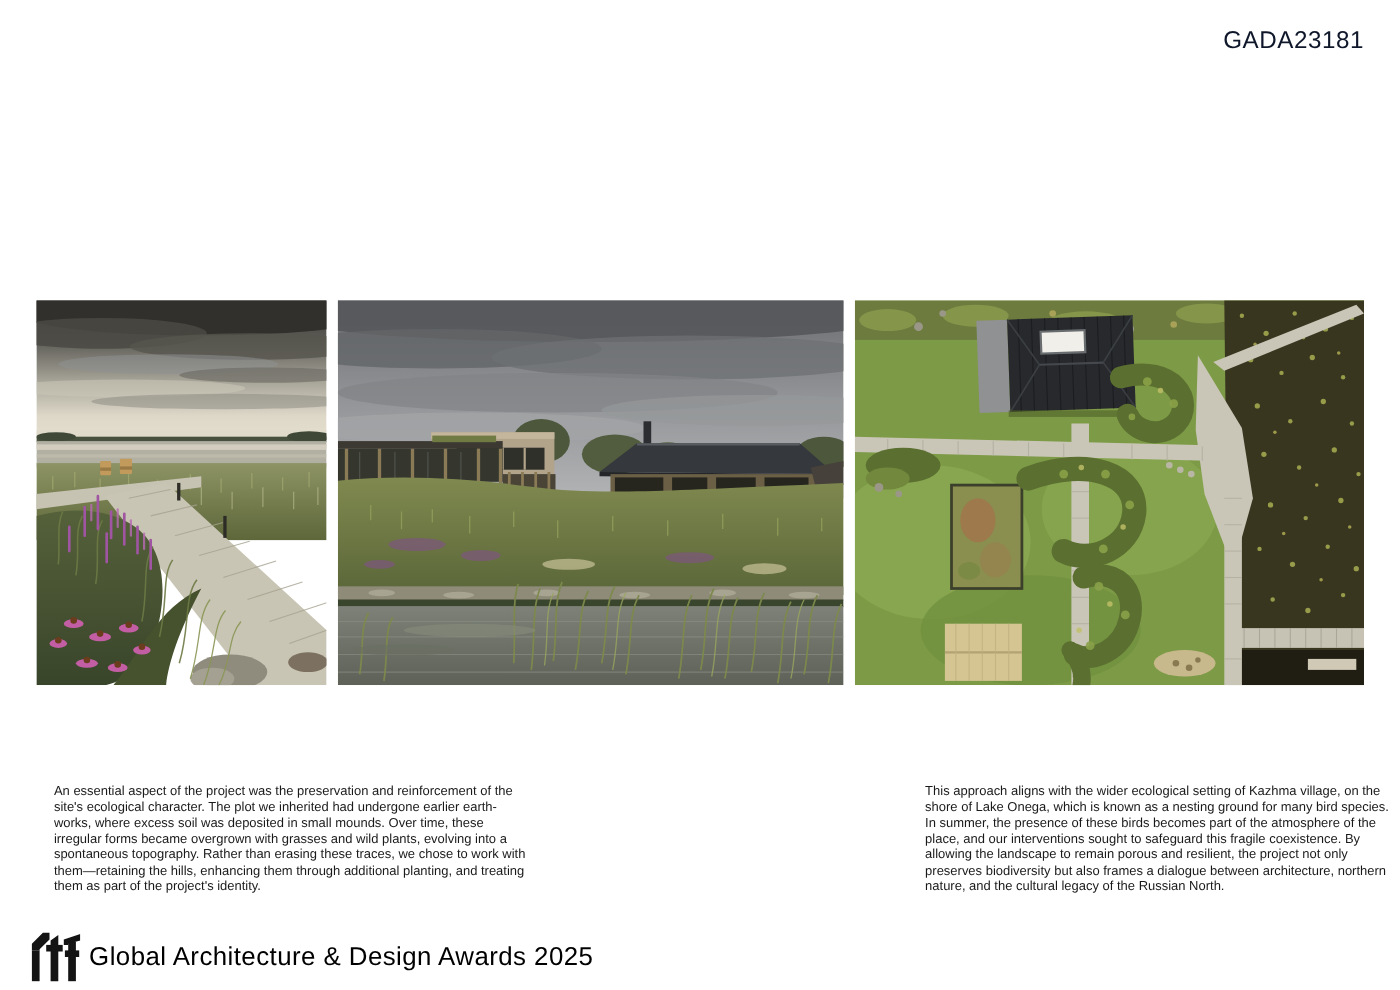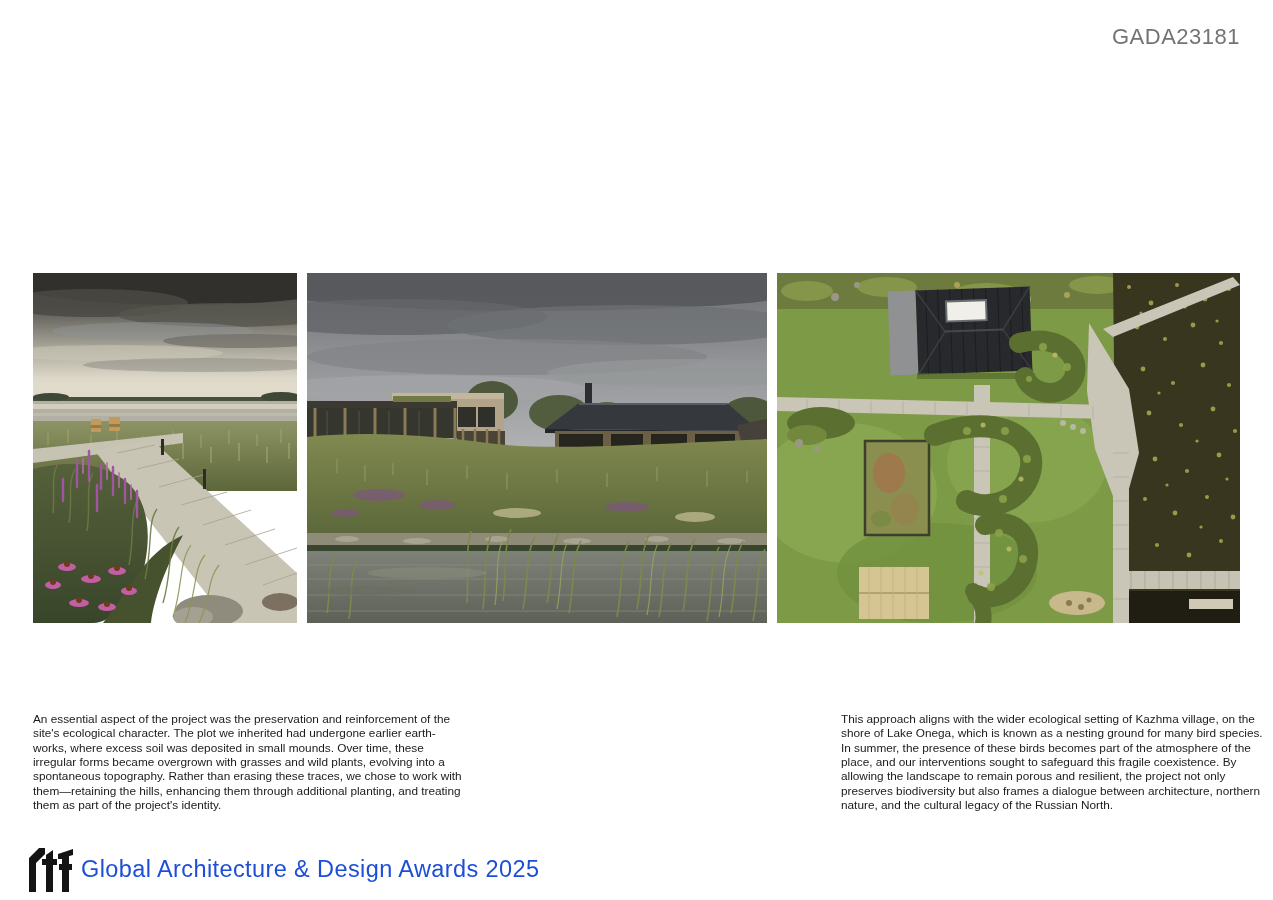--- a/index.html
+++ b/index.html
@@ -11,21 +11,21 @@
     background: #ffffff;
     font-family: "Liberation Sans", sans-serif;
     overflow: hidden;
   }
   .submission-code {
     position: absolute;
     top: 24px;
     right: 33px;
     font-size: 22px;
     letter-spacing: 0.5px;
-    color: #737373;
+    color: #0f172a;
   }
   .photo-row {
     position: absolute;
     left: 33px;
     top: 273px;
     width: 1207px;
     height: 350px;
     display: flex;
     gap: 10px;
   }
@@ -34,36 +34,36 @@
   .photo-1 { width: 264px; }
   .photo-2 { width: 460px; }
   .photo-3 { width: 463px; }
   .paragraph {
     position: absolute;
     top: 712px;
     font-size: 11.8px;
     line-height: 14.35px;
     color: #1a1a1a;
   }
-  .paragraph-left  { left: 33px;  width: 432px; }
+  .paragraph-left  { left: 49px;  width: 432px; }
   .paragraph-right { left: 841px; width: 426px; }
   .footer {
     position: absolute;
     left: 27px;
     top: 845px;
     height: 48px;
     display: flex;
     align-items: center;
     gap: 8px;
   }
   .rtf-logo { width: 46px; height: 48px; }
   .award-title {
     font-size: 23.5px;
     letter-spacing: 0.4px;
-    color: #1d4ed8;
+    color: #000000;
     white-space: nowrap;
     text-align: right;
   }
 </style>
 </head>
 <body>
 
 <div class="board">
 
   <div class="submission-code">GADA23181</div>

